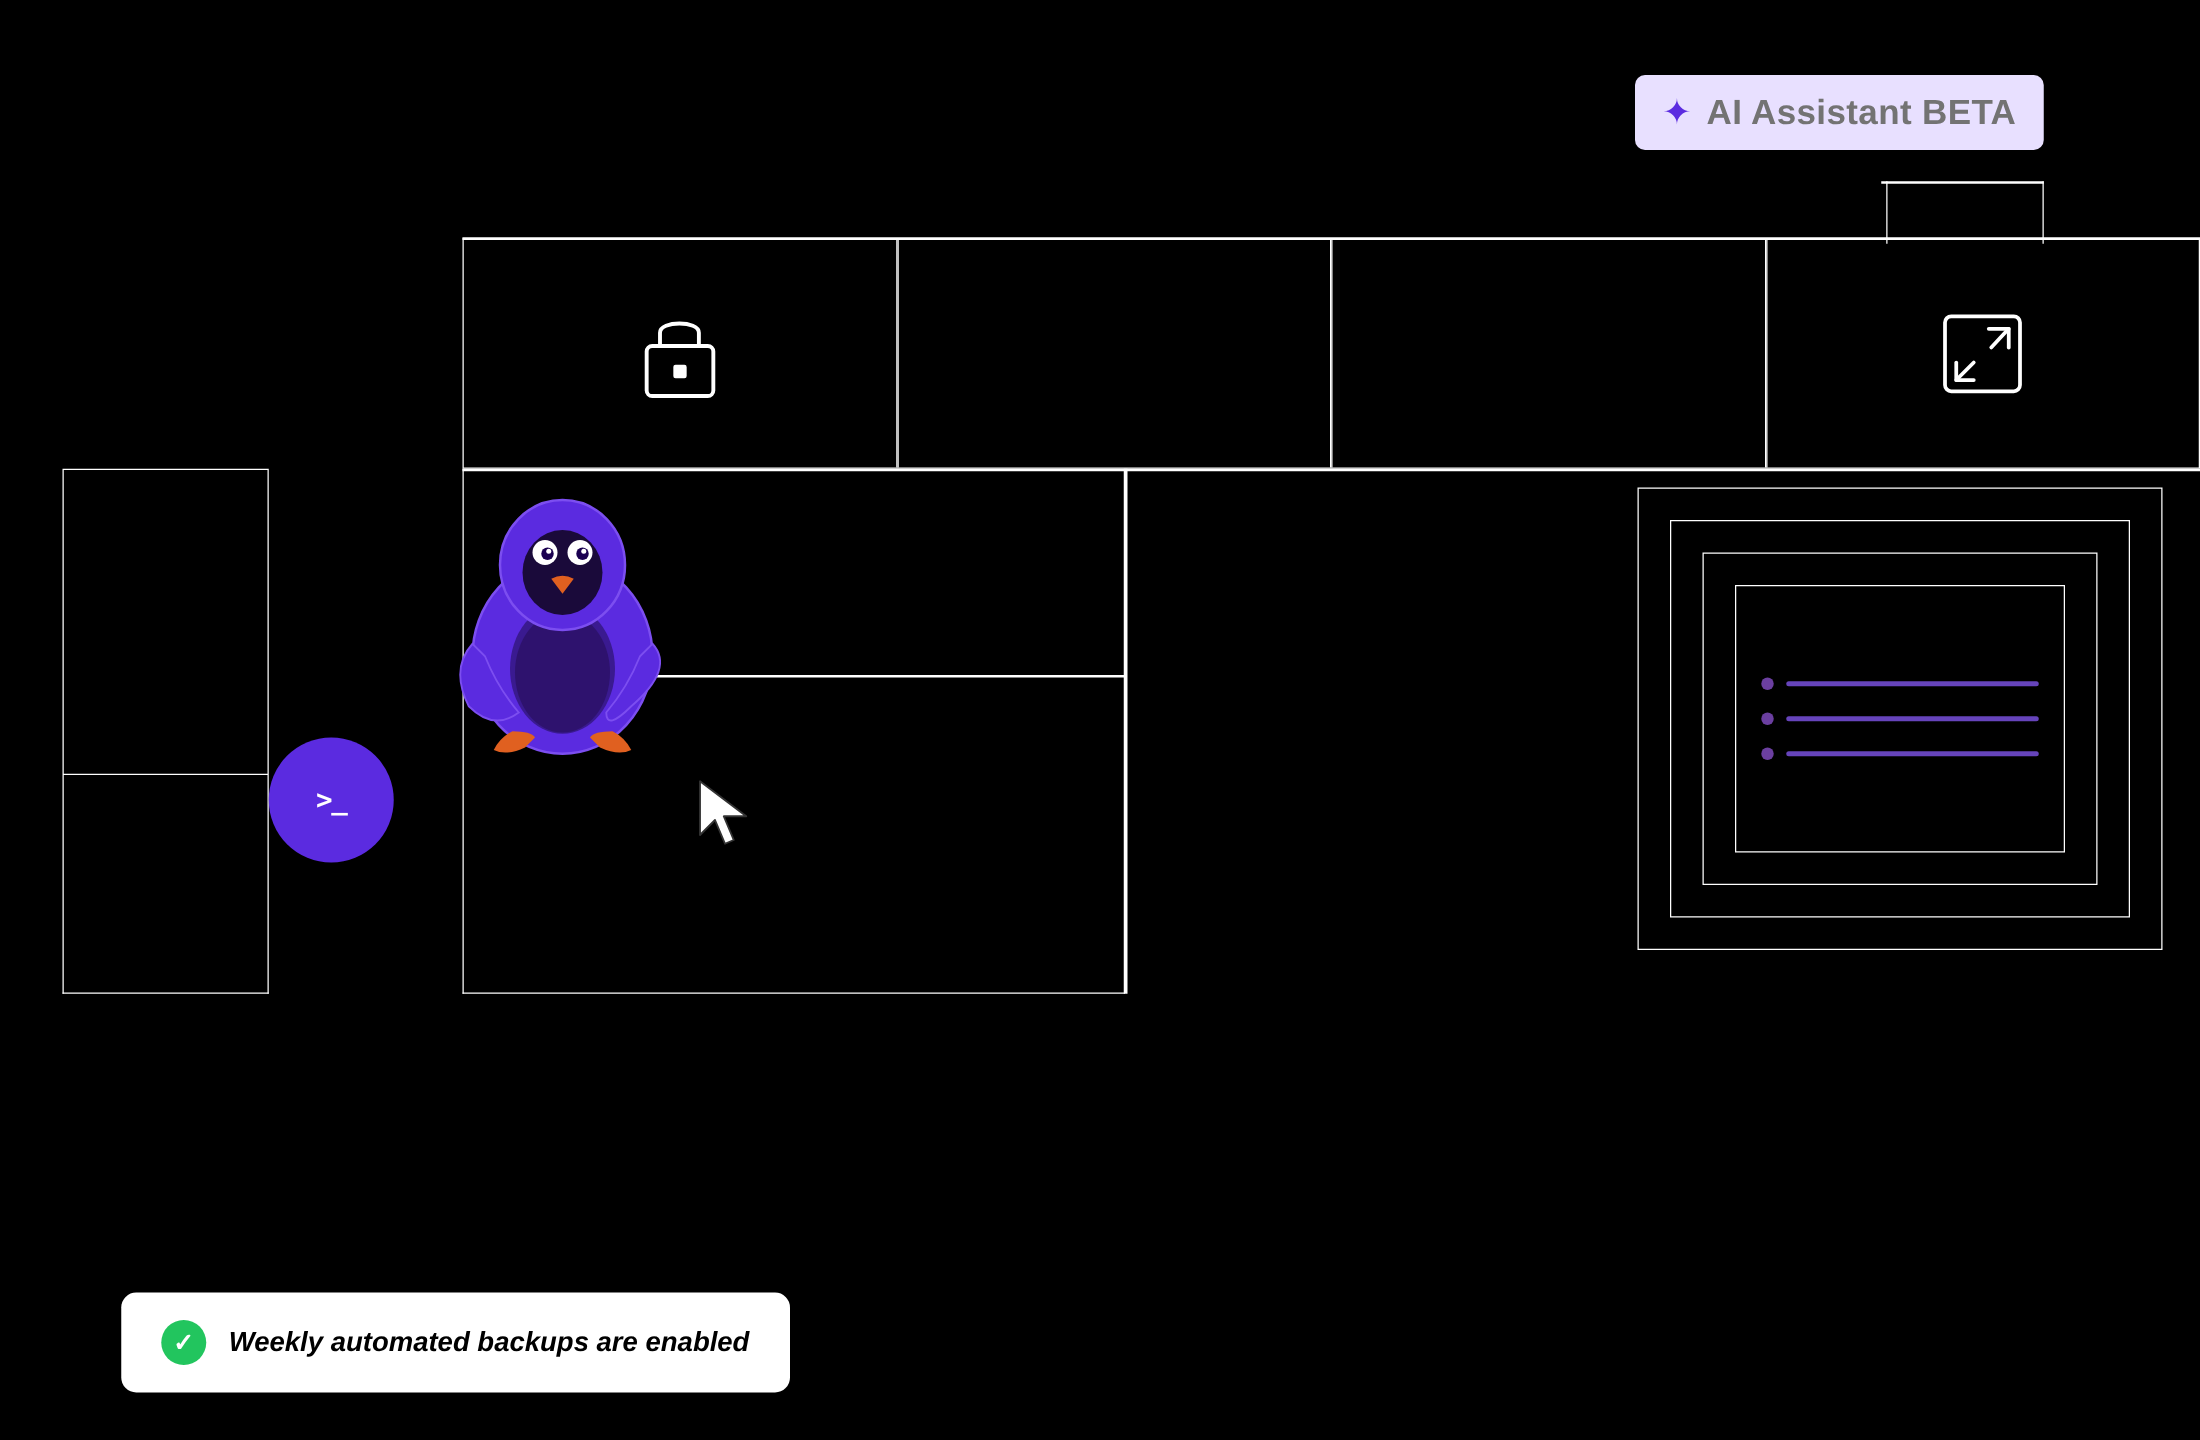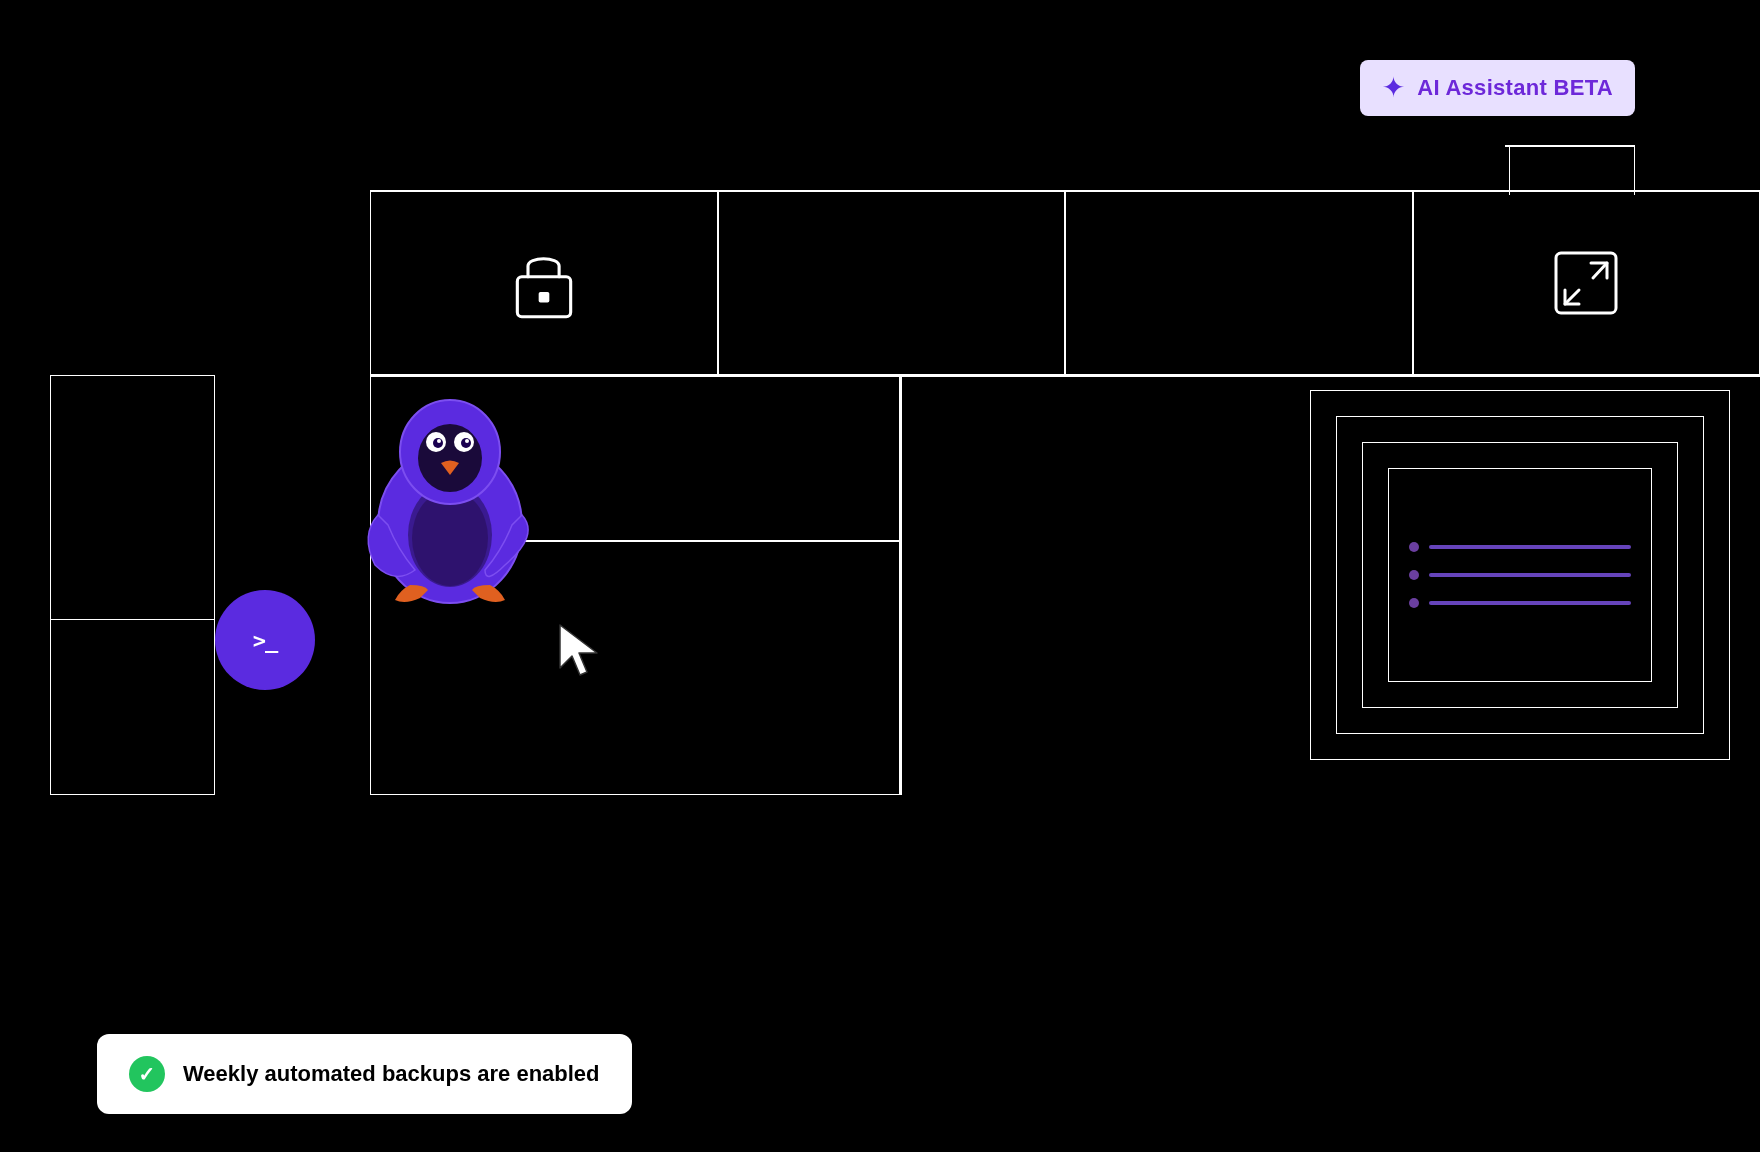--- a/index.html
+++ b/index.html
@@ -154,23 +154,23 @@
       background: #e8e0ff;
       border-radius: 8px;
       padding: 14px 22px;
       display: flex;
       align-items: center;
       gap: 12px;
       z-index: 10;
     }
 
     .ai-badge-text {
-      font-size: 22px;
+      font-size: 28px;
       font-weight: 700;
-      color: #6d28d9;
+      color: #737373;
       letter-spacing: 0.3px;
     }
 
     .sparkle-icon {
       color: #5b2be0;
       font-size: 28px;
       line-height: 1;
     }
 
     
@@ -258,20 +258,21 @@
       color: #fff;
       font-size: 20px;
       font-weight: 700;
     }
 
     .status-text {
       font-size: 22px;
       font-weight: 700;
       color: #000;
       white-space: nowrap;
+      font-style: italic;
     }
 
     .top-row-border {
       position: absolute;
       top: 190px;
       left: 370px;
       right: 0;
       height: 1.5px;
       background: #fff;
     }

